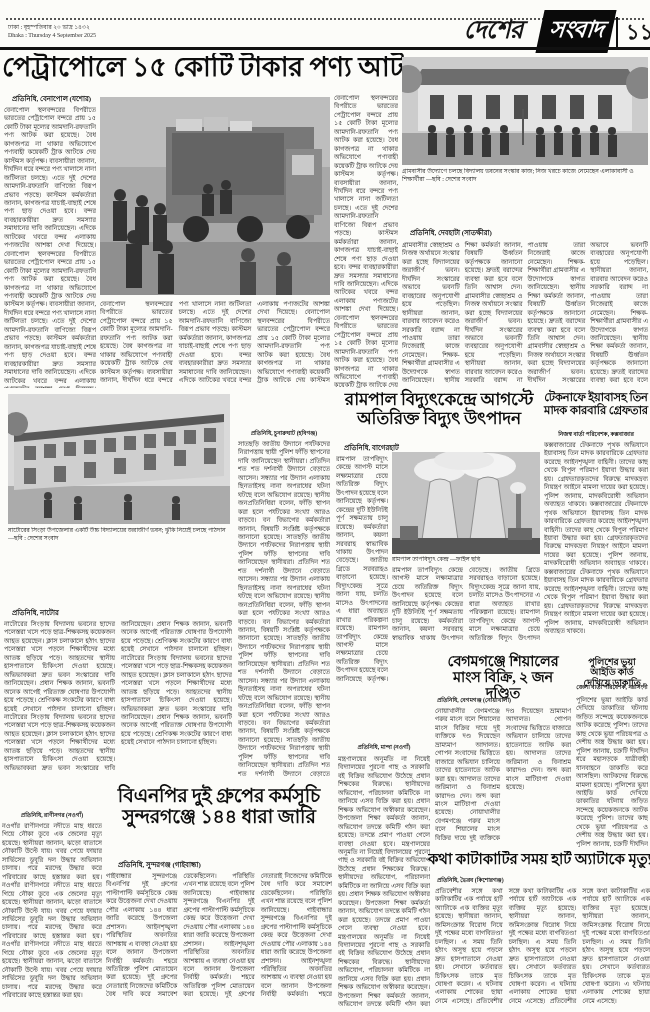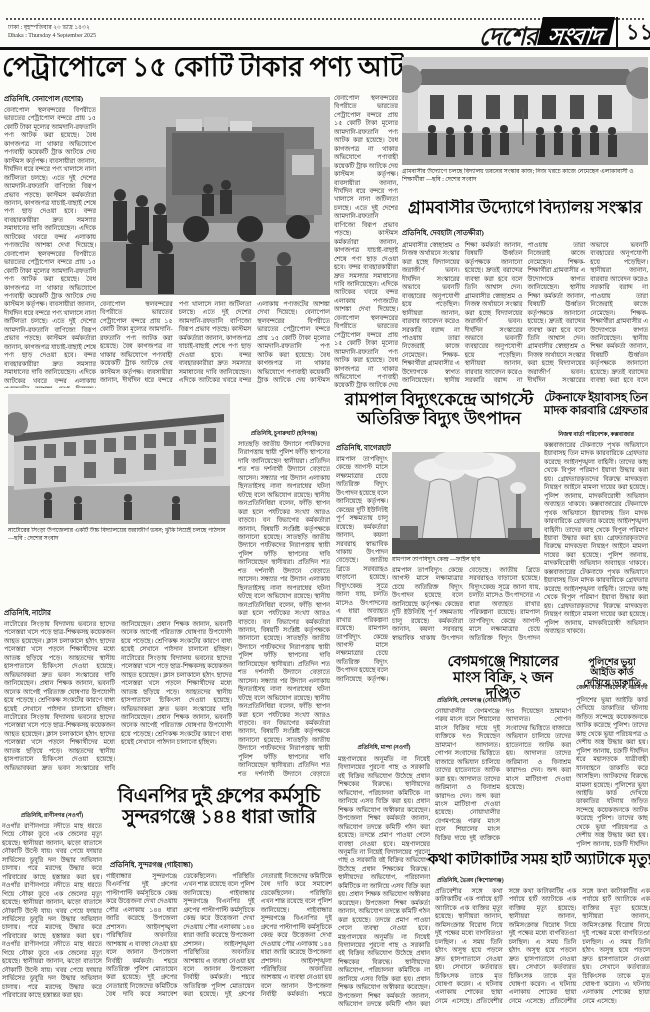--- a/index.html
+++ b/index.html
@@ -2,33 +2,33 @@
 <html lang="bn"><head>
 <meta charset="utf-8">
 <style>
   html,body{margin:0;padding:0;background:#9a9a9a;}
   .page{position:relative;width:650px;height:1012px;margin:0 auto;background:#fcfcf9;
         font-family:"Liberation Serif",serif;color:#151515;overflow:hidden;}
   .abs{position:absolute;}
   .headline{font-weight:bold;line-height:1.1;letter-spacing:-0.2px;color:#0d0d0d;}
   .center{text-align:center;}
   .nowrap{white-space:nowrap;overflow:hidden;}
-  .byline{font-weight:bold;font-size:7px;line-height:1.2;}
+  .byline{font-weight:bold;font-size:7px;line-height:1.2;margin-left:8px;}
   .byline-sm{font-weight:bold;font-size:5.8px;line-height:1.2;}
   .body-text{font-size:6.4px;line-height:1.32;text-align:justify;overflow:hidden;
              word-break:break-word;column-fill:auto;color:#222;}
   .cols2{column-count:2;column-gap:6px;}
   .cols3{column-count:3;column-gap:6px;}
   .cols4{column-count:4;column-gap:5px;}
   .caption{font-size:6px;line-height:1.25;color:#1c1c1c;overflow:hidden;}
   .photo{overflow:hidden;background:#b5b5b5;}
   .photo svg{display:block;width:100%;height:100%;}
   .dotted-rule{border-top:2px dotted #555;height:0;}
   .main-rule{background:#111;}
-  .masthead{display:flex;justify-content:flex-end;gap:3px;}
+  .masthead{display:flex;align-items:center;justify-content:flex-end;gap:18px;}
   .mh-light{font-size:25px;font-weight:bold;font-style:italic;letter-spacing:-1px;}
   .mh-dark{display:inline-block;background:#0a0a0a;color:#fff;font-size:23px;font-weight:bold;
            font-style:italic;padding:1px 9px 3px 9px;transform:skewX(-12deg);letter-spacing:-1px;}
   .mh-dark span{display:inline-block;transform:skewX(6deg);}
   .pagenum{border-left:2.5px solid #111;padding-left:8px;font-size:21px;font-weight:bold;line-height:30px;}
   .dateline{font-size:6px;line-height:1.35;color:#333;}
   .subhead{font-weight:bold;line-height:1.2;color:#0d0d0d;}
 </style>
 </head>
 <body>
@@ -133,21 +133,20 @@
         <circle cx="174" cy="74" r="4"></circle>
           <rect x="170" y="78" width="9" height="22"></rect>
         <circle cx="192" cy="72" r="4"></circle>
           <rect x="188" y="76" width="9" height="22"></rect>
         <circle cx="210" cy="74" r="4"></circle>
           <rect x="206" y="78" width="9" height="22"></rect>
       </g>
     </svg>
   </div>
   <div class="abs caption" style="left:402px;top:168px;width:246px;height:16px;">গ্রামবাসীর উদ্যোগে চলছে বিদ্যালয় ভবনের সংস্কার কাজ; নিজ খরচে কাজে নেমেছেন এলাকাবাসী ও শিক্ষার্থীরা —ছবি : দেশের সংবাদ</div>
-  <div class="abs headline nowrap center" style="left:402px;top:199px;width:246px;font-size:17px;">গ্রামবাসীর উদ্যোগে বিদ্যালয় সংস্কার</div>
   <div class="abs byline" style="left:402px;top:229px;width:130px;">প্রতিনিধি, দেবহাটা (সাতক্ষীরা)</div>
   <div class="abs body-text cols4" style="left:402px;top:241px;width:246px;height:147px;">গ্রামবাসীর স্বেচ্ছাশ্রম ও নিজস্ব অর্থায়নে সংস্কার করা হচ্ছে বিদ্যালয়ের জরাজীর্ণ ভবন। দীর্ঘদিন সংস্কারের অভাবে ভবনটি ব্যবহারের অনুপযোগী হয়ে পড়েছিল। স্থানীয়রা জানান, বারবার আবেদন করেও সরকারি বরাদ্দ না পাওয়ায় তারা নিজেরাই কাজে নেমেছেন। শিক্ষক-শিক্ষার্থীরা গ্রামবাসীর এ উদ্যোগকে স্বাগত জানিয়েছেন। স্থানীয় শিক্ষা কর্মকর্তা জানান, বিষয়টি ঊর্ধ্বতন কর্তৃপক্ষকে জানানো হয়েছে। দ্রুতই বরাদ্দের ব্যবস্থা করা হবে বলে তিনি আশ্বাস দেন। গ্রামবাসীর স্বেচ্ছাশ্রম ও নিজস্ব অর্থায়নে সংস্কার করা হচ্ছে বিদ্যালয়ের জরাজীর্ণ ভবন। দীর্ঘদিন সংস্কারের অভাবে ভবনটি ব্যবহারের অনুপযোগী হয়ে পড়েছিল। স্থানীয়রা জানান, বারবার আবেদন করেও সরকারি বরাদ্দ না পাওয়ায় তারা নিজেরাই কাজে নেমেছেন। শিক্ষক-শিক্ষার্থীরা গ্রামবাসীর এ উদ্যোগকে স্বাগত জানিয়েছেন। স্থানীয় শিক্ষা কর্মকর্তা জানান, বিষয়টি ঊর্ধ্বতন কর্তৃপক্ষকে জানানো হয়েছে। দ্রুতই বরাদ্দের ব্যবস্থা করা হবে বলে তিনি আশ্বাস দেন। গ্রামবাসীর স্বেচ্ছাশ্রম ও নিজস্ব অর্থায়নে সংস্কার করা হচ্ছে বিদ্যালয়ের জরাজীর্ণ ভবন। দীর্ঘদিন সংস্কারের অভাবে ভবনটি ব্যবহারের অনুপযোগী হয়ে পড়েছিল। স্থানীয়রা জানান, বারবার আবেদন করেও সরকারি বরাদ্দ না পাওয়ায় তারা নিজেরাই কাজে নেমেছেন। শিক্ষক-শিক্ষার্থীরা গ্রামবাসীর এ উদ্যোগকে স্বাগত জানিয়েছেন। স্থানীয় শিক্ষা কর্মকর্তা জানান, বিষয়টি ঊর্ধ্বতন কর্তৃপক্ষকে জানানো হয়েছে। দ্রুতই বরাদ্দের ব্যবস্থা করা হবে বলে তিনি আশ্বাস দেন। গ্রামবাসীর স্বেচ্ছাশ্রম ও নিজস্ব অর্থায়নে সংস্কার করা হচ্ছে বিদ্যালয়ের জরাজীর্ণ ভবন। দীর্ঘদিন সংস্কারের অভাবে ভবনটি ব্যবহারের অনুপযোগী হয়ে পড়েছিল। স্থানীয়রা জানান, বারবার আবেদন করেও সরকারি বরাদ্দ না পাওয়ায় তারা নিজেরাই কাজে নেমেছেন। শিক্ষক-শিক্ষার্থীরা গ্রামবাসীর এ উদ্যোগকে স্বাগত জানিয়েছেন। স্থানীয় শিক্ষা কর্মকর্তা জানান, বিষয়টি ঊর্ধ্বতন কর্তৃপক্ষকে জানানো হয়েছে। দ্রুতই বরাদ্দের ব্যবস্থা করা হবে বলে তিনি আশ্বাস দেন।</div>
 
   <div class="abs photo" style="left:8px;top:394px;width:222px;height:130px;">
     <svg viewBox="0 0 222 130" preserveAspectRatio="none">
       <rect x="0" y="0" width="222" height="130" fill="#dadada"></rect>
       <rect x="0" y="92" width="222" height="38" fill="#ababab"></rect>
       <polygon points="6,40 216,20 216,82 6,96" fill="#cfcfcf"></polygon>
       <polygon points="6,40 216,20 216,28 6,48" fill="#585858"></polygon>
       <g fill="#6a6a6a">

